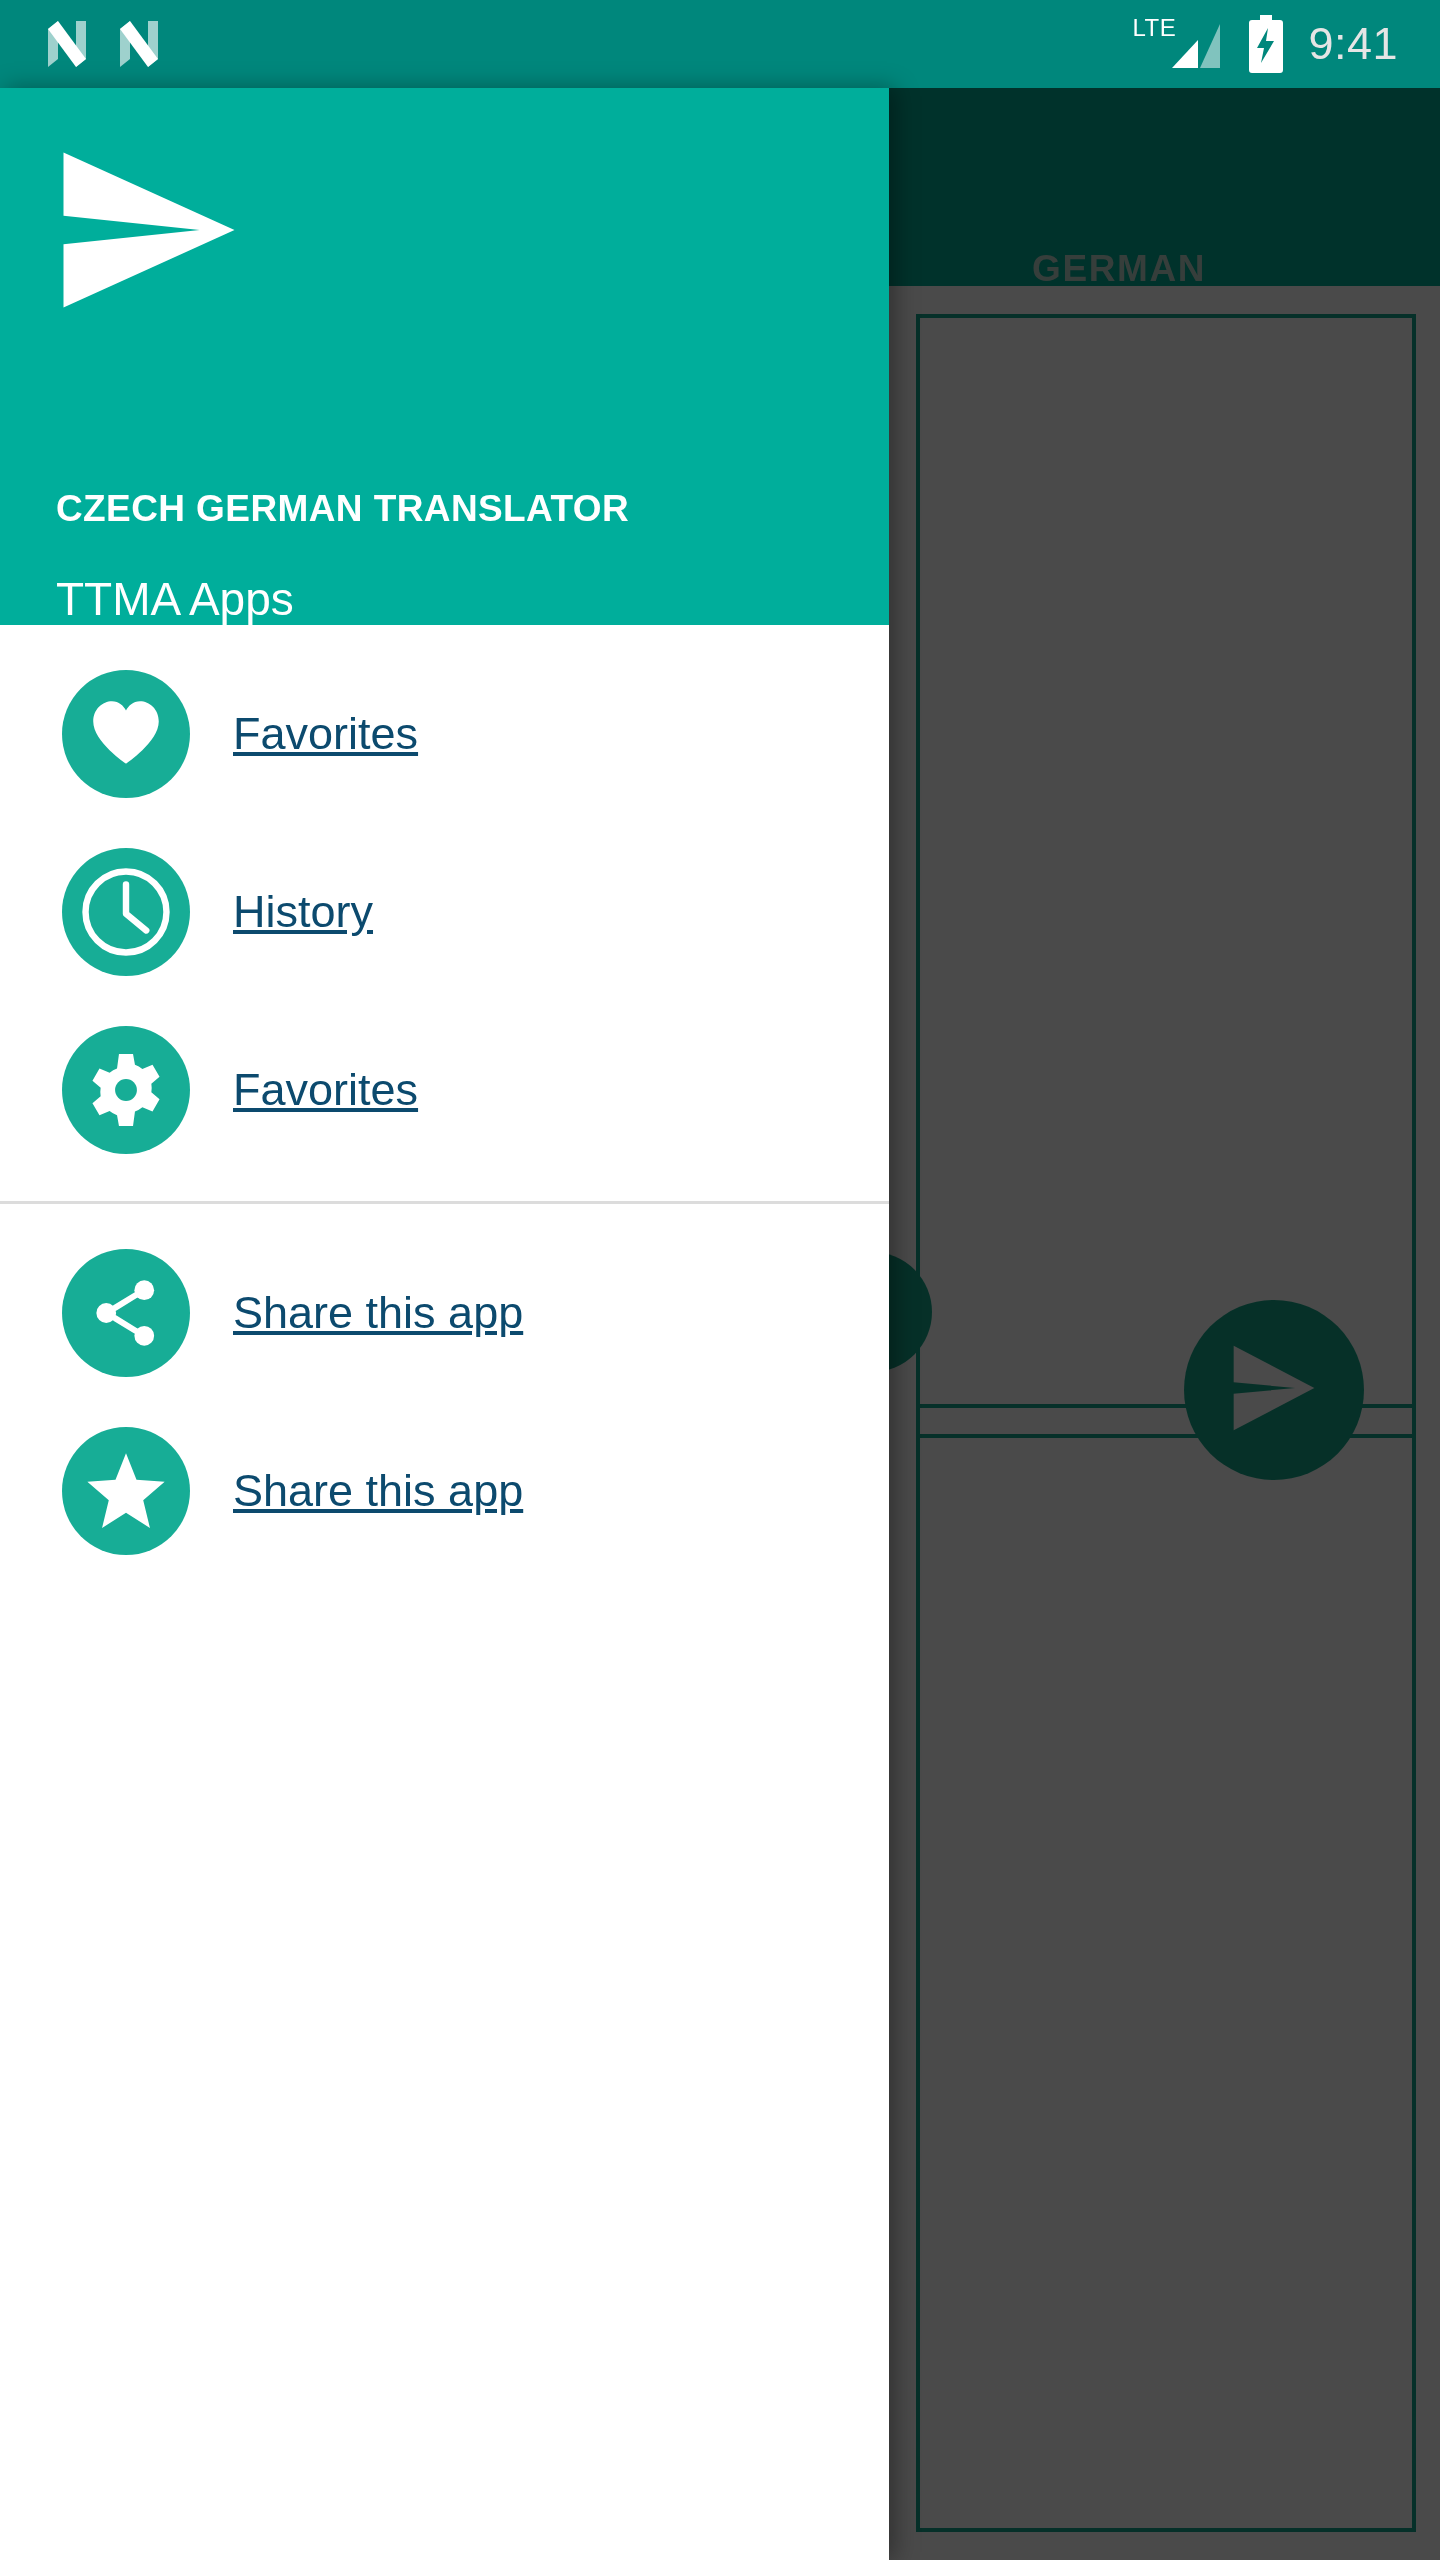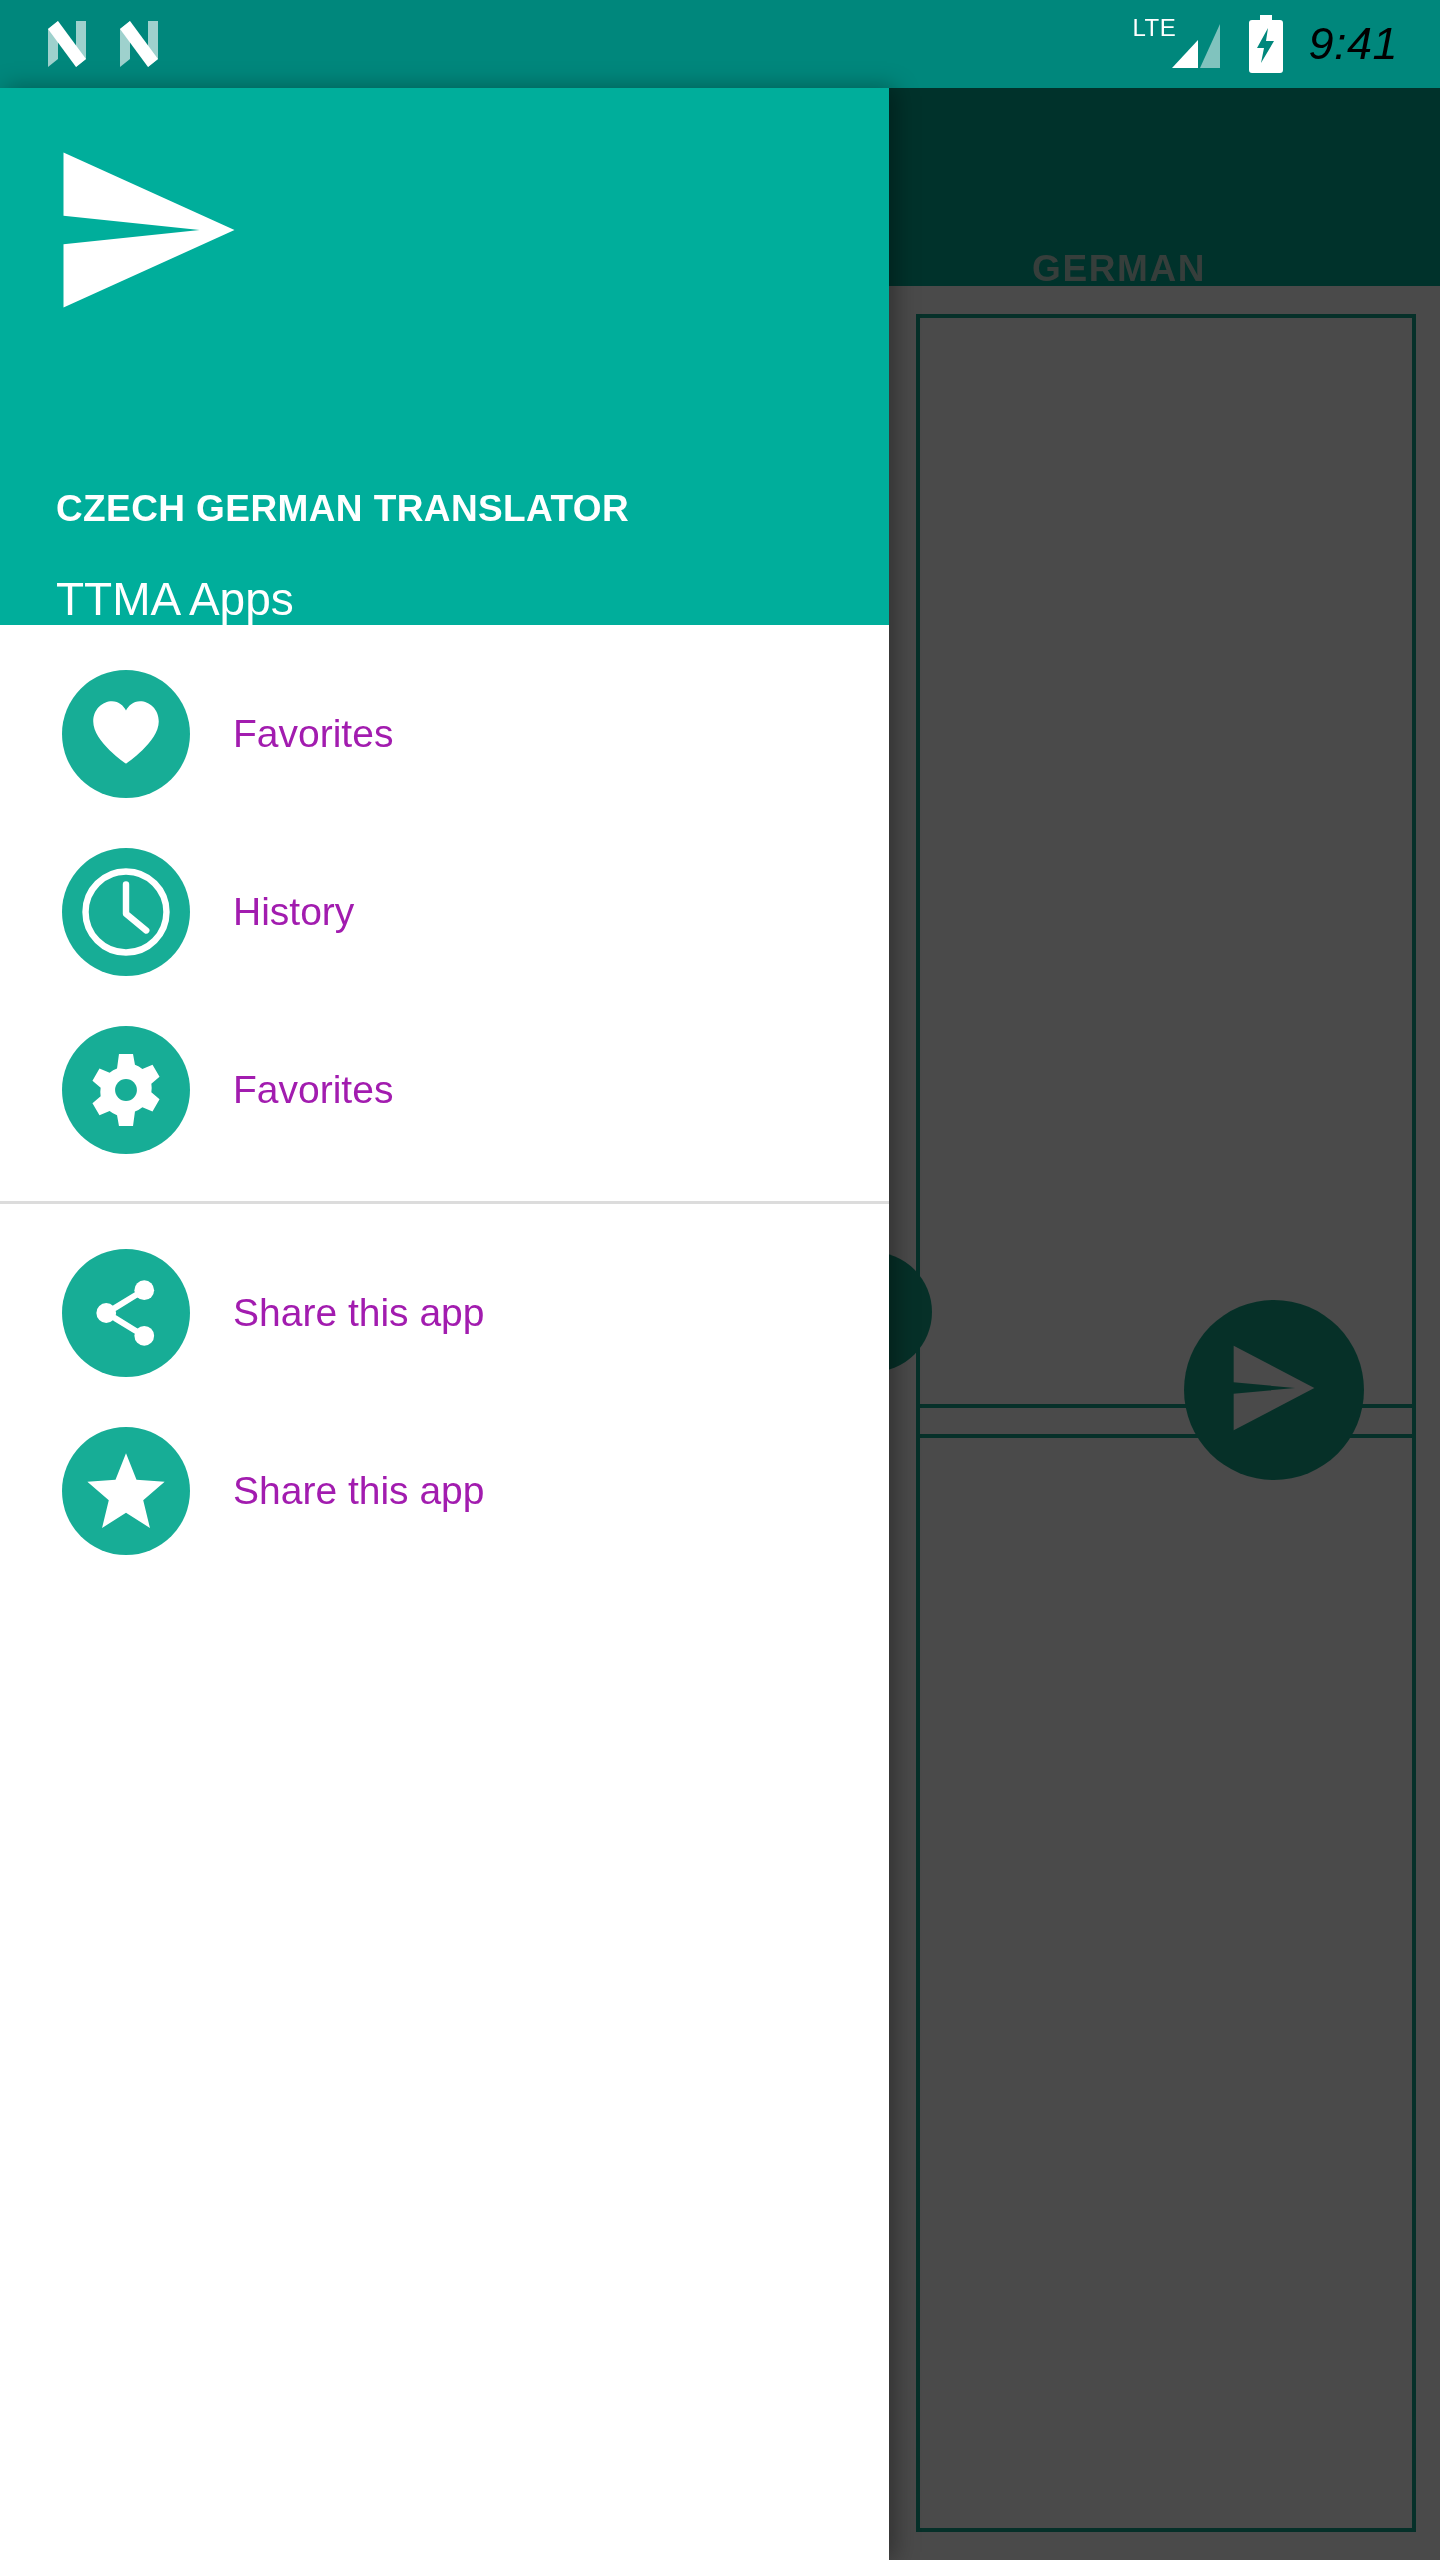--- a/index.html
+++ b/index.html
@@ -95,21 +95,21 @@
     display:flex; align-items:center; gap:22px;
   }
   #lte-cluster { position:relative; width:92px; height:56px; }
   #lte-label {
     position:absolute; left:0; top:-2px;
     font-size:24px; font-weight:normal; color:#ffffff; letter-spacing:0.5px;
   }
   #signal-icon { position:absolute; left:38px; top:6px; width:52px; height:48px; }
   #battery-icon { width:40px; height:58px; position:relative; }
   #clock-text {
-    font-size:45px; font-weight:400; color:#000000; letter-spacing:0.5px;font-style:italic;
+    font-size:45px; font-weight:400; color:#e5e5e5; letter-spacing:0.5px;
   }
 
   
   #drawer {
     position:absolute;
     left:0; top:88px;
     width:889px; height:2472px;
     background:#ffffff;
     z-index:50;
     box-shadow:6px 0 22px rgba(0,0,0,0.35);
@@ -144,22 +144,23 @@
   .menu-icon {
     width:128px; height:128px;
     border-radius:50%;
     background:#17AD96;
     display:flex; align-items:center; justify-content:center;
     flex:0 0 auto;
   }
   .menu-icon svg { display:block; }
   .menu-label {
     margin-left:43px;
-    font-size:39px; font-weight:400;
-    color:#a21caf;
+    font-size:45px; font-weight:400;
+    color:#0c4a6e;
+    text-decoration:underline;
   }
   #menu-divider {
     height:3px; background:#dcdcdc; width:889px;
     margin-top:22px;
   }
 </style>
 </head>
 <body>
 
 <div id="screen">

